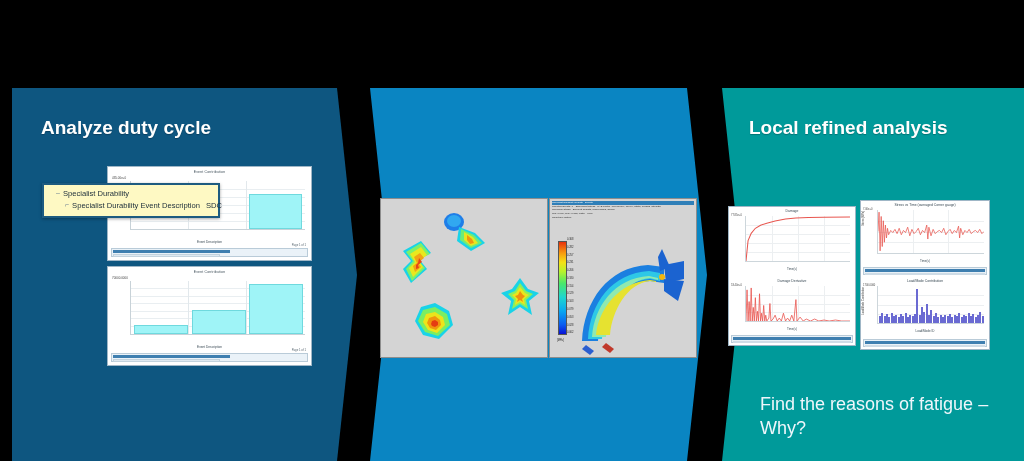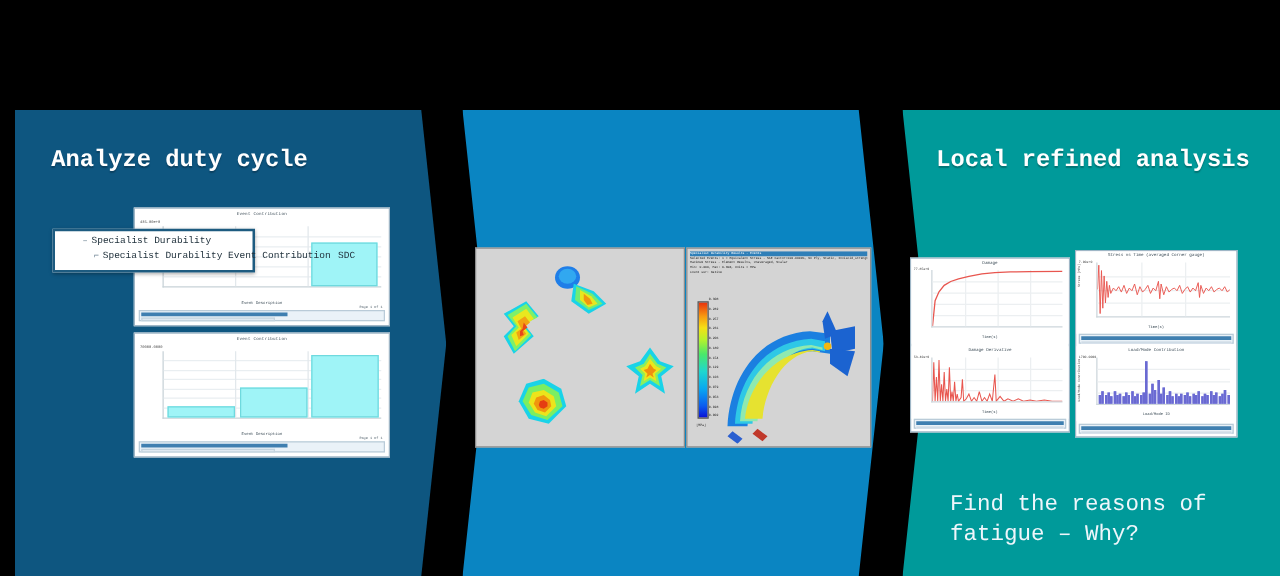--- a/index.html
+++ b/index.html
@@ -9,21 +9,21 @@
   }
   .slide{position:relative;width:1024px;height:461px;background:#000;}
 
   .title{
     position:absolute;left:12px;top:9px;
     font-size:22px;font-weight:bold;letter-spacing:-0.3px;
     color:#049b9b;white-space:nowrap;
   }
 
   
-  .panel{position:absolute;top:88px;height:373px;font-family:Liberation Mono, monospace;}
+  .panel{position:absolute;top:88px;height:373px;}
   .panel .inner{position:absolute;inset:0;}
 
   #panel-1{left:12px;width:345px;}
   #panel-1 .inner{background:#0e5680;
     clip-path:polygon(0 0, 325px 0, 345px 187px, 325px 373px, 0 373px);}
   #panel-2{left:352px;width:355px;}
   #panel-2 .inner{background:#0a85c2;
     clip-path:polygon(18px 0, 335px 0, 355px 187px, 335px 373px, 18px 373px, 38px 187px);}
   #panel-3{left:702px;width:322px;}
   #panel-3 .inner{background:#009a9a;
@@ -80,24 +80,24 @@
     background:#3f7fb0;
   }
   .rep-tablebar .td{
     position:absolute;left:1px;top:5px;height:3px;width:55%;
     background:#dfe9f1;border:1px solid #c3d3de;box-sizing:border-box;
   }
   .rep-page{position:absolute;right:5px;font-size:2.8px;color:#56656f;}
 
   
   .tree-menu{
-    position:absolute;left:30px;top:95px;width:162px;
-    background:#ffffff;border:2px solid #1d5b80;
+    position:absolute;left:30px;top:95px;width:178px;
+    background:#fef9c3;border:2px solid #1d5b80;
     box-shadow:0 1px 3px rgba(0,0,0,.35);
-    padding:3px 4px 4px 22px;box-sizing:border-box;
+    padding:3px 4px 4px 12px;box-sizing:border-box;
   }
   .tree-row{
     display:flex;align-items:center;font-size:7.6px;color:#21323d;
     line-height:1.55;white-space:nowrap;
   }
   .tree-row .tw{color:#6e8494;margin-right:3px;font-size:7px;}
   .tree-row .lbl{flex:0 0 auto;}
   .tree-row .code{margin-left:auto;padding-left:6px;}
   .tree-row.child{padding-left:9px;}
 
@@ -216,21 +216,21 @@
       </div>
     </div>
 
     <div class="tree-menu">
       <div class="tree-row">
         <span class="tw">–</span>
         <span class="lbl">Specialist Durability</span>
       </div>
       <div class="tree-row child">
         <span class="tw">⌐</span>
-        <span class="lbl">Specialist Durability Event Contribution</span>
+        <span class="lbl">Specialist Durability Event Description</span>
         <span class="code">SDC</span>
       </div>
     </div>
 
   </div>
 
   <div class="panel" id="panel-2">
     <div class="inner"></div>
 
 

